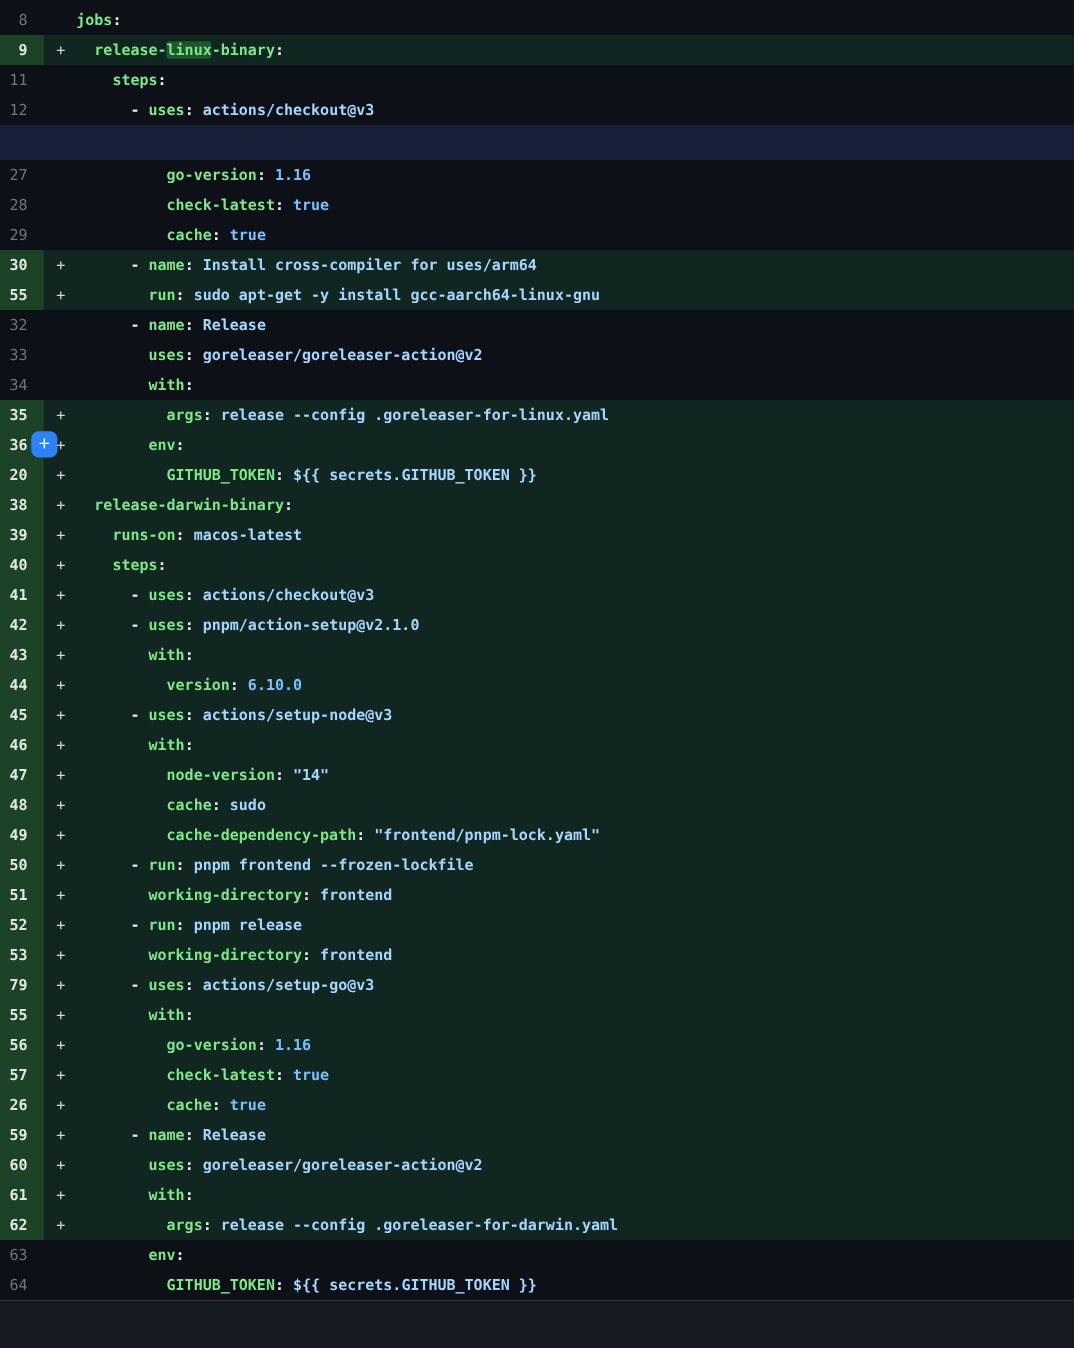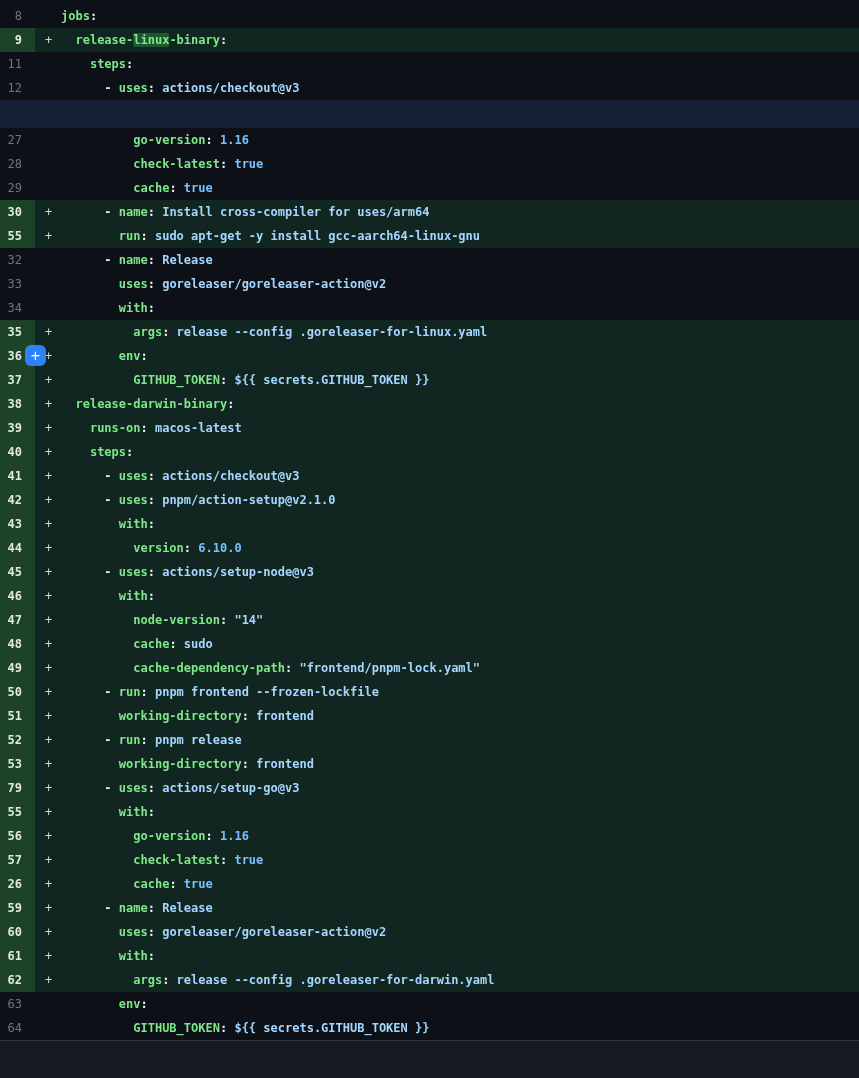--- a/index.html
+++ b/index.html
@@ -94,21 +94,21 @@
       <div class="row ctx"><span class="num">27</span><span class="sign"></span><span class="code"><span class="t-plain">          </span><span class="t-key">go-version</span><span class="t-plain">: </span><span class="t-num">1.16</span></span></div>
       <div class="row ctx"><span class="num">28</span><span class="sign"></span><span class="code"><span class="t-plain">          </span><span class="t-key">check-latest</span><span class="t-plain">: </span><span class="t-num">true</span></span></div>
       <div class="row ctx"><span class="num">29</span><span class="sign"></span><span class="code"><span class="t-plain">          </span><span class="t-key">cache</span><span class="t-plain">: </span><span class="t-num">true</span></span></div>
       <div class="row add"><span class="num">30</span><span class="sign">+</span><span class="code"><span class="t-plain">      - </span><span class="t-key">name</span><span class="t-plain">: </span><span class="t-val">Install cross-compiler for uses/arm64</span></span></div>
       <div class="row add"><span class="num">55</span><span class="sign">+</span><span class="code"><span class="t-plain">        </span><span class="t-key">run</span><span class="t-plain">: </span><span class="t-val">sudo apt-get -y install gcc-aarch64-linux-gnu</span></span></div>
       <div class="row ctx"><span class="num">32</span><span class="sign"></span><span class="code"><span class="t-plain">      - </span><span class="t-key">name</span><span class="t-plain">: </span><span class="t-val">Release</span></span></div>
       <div class="row ctx"><span class="num">33</span><span class="sign"></span><span class="code"><span class="t-plain">        </span><span class="t-key">uses</span><span class="t-plain">: </span><span class="t-val">goreleaser/goreleaser-action@v2</span></span></div>
       <div class="row ctx"><span class="num">34</span><span class="sign"></span><span class="code"><span class="t-plain">        </span><span class="t-key">with</span><span class="t-plain">:</span></span></div>
       <div class="row add"><span class="num">35</span><span class="sign">+</span><span class="code"><span class="t-plain">          </span><span class="t-key">args</span><span class="t-plain">: </span><span class="t-val">release --config .goreleaser-for-linux.yaml</span></span></div>
       <div class="row add"><span class="num">36</span><span class="sign">+</span><button class="cbtn">+</button><span class="code"><span class="t-plain">        </span><span class="t-key">env</span><span class="t-plain">:</span></span></div>
-      <div class="row add"><span class="num">37</span><span class="sign">+</span><span class="code"><span class="t-plain">          </span><span class="t-key">GITHUB_TOKEN</span><span class="t-plain">: </span><span class="t-val">${{ secrets.GITHUB_TOKEN }}</span></span></div>
+      <div class="row add"><span class="num">20</span><span class="sign">+</span><span class="code"><span class="t-plain">          </span><span class="t-key">GITHUB_TOKEN</span><span class="t-plain">: </span><span class="t-val">${{ secrets.GITHUB_TOKEN }}</span></span></div>
       <div class="row add"><span class="num">38</span><span class="sign">+</span><span class="code"><span class="t-plain">  </span><span class="t-key">release-darwin-binary</span><span class="t-plain">:</span></span></div>
       <div class="row add"><span class="num">39</span><span class="sign">+</span><span class="code"><span class="t-plain">    </span><span class="t-key">runs-on</span><span class="t-plain">: </span><span class="t-val">macos-latest</span></span></div>
       <div class="row add"><span class="num">40</span><span class="sign">+</span><span class="code"><span class="t-plain">    </span><span class="t-key">steps</span><span class="t-plain">:</span></span></div>
       <div class="row add"><span class="num">41</span><span class="sign">+</span><span class="code"><span class="t-plain">      - </span><span class="t-key">uses</span><span class="t-plain">: </span><span class="t-val">actions/checkout@v3</span></span></div>
       <div class="row add"><span class="num">42</span><span class="sign">+</span><span class="code"><span class="t-plain">      - </span><span class="t-key">uses</span><span class="t-plain">: </span><span class="t-val">pnpm/action-setup@v2.1.0</span></span></div>
       <div class="row add"><span class="num">43</span><span class="sign">+</span><span class="code"><span class="t-plain">        </span><span class="t-key">with</span><span class="t-plain">:</span></span></div>
       <div class="row add"><span class="num">44</span><span class="sign">+</span><span class="code"><span class="t-plain">          </span><span class="t-key">version</span><span class="t-plain">: </span><span class="t-num">6.10.0</span></span></div>
       <div class="row add"><span class="num">45</span><span class="sign">+</span><span class="code"><span class="t-plain">      - </span><span class="t-key">uses</span><span class="t-plain">: </span><span class="t-val">actions/setup-node@v3</span></span></div>
       <div class="row add"><span class="num">46</span><span class="sign">+</span><span class="code"><span class="t-plain">        </span><span class="t-key">with</span><span class="t-plain">:</span></span></div>
       <div class="row add"><span class="num">47</span><span class="sign">+</span><span class="code"><span class="t-plain">          </span><span class="t-key">node-version</span><span class="t-plain">: </span><span class="t-val">"14"</span></span></div>

